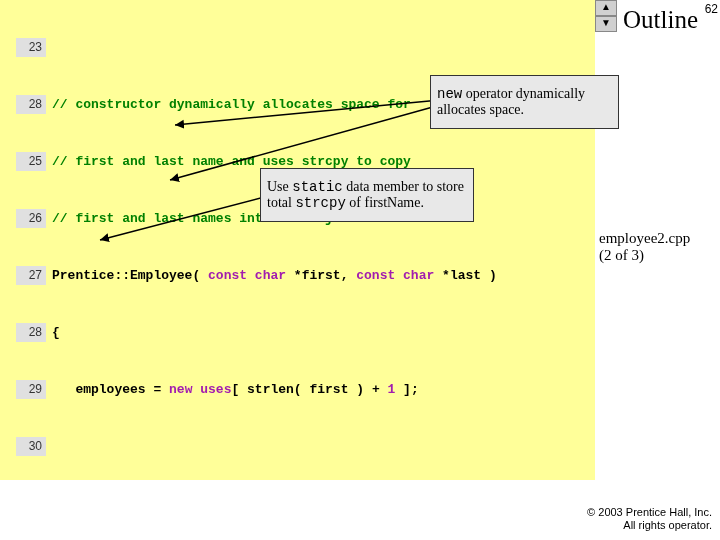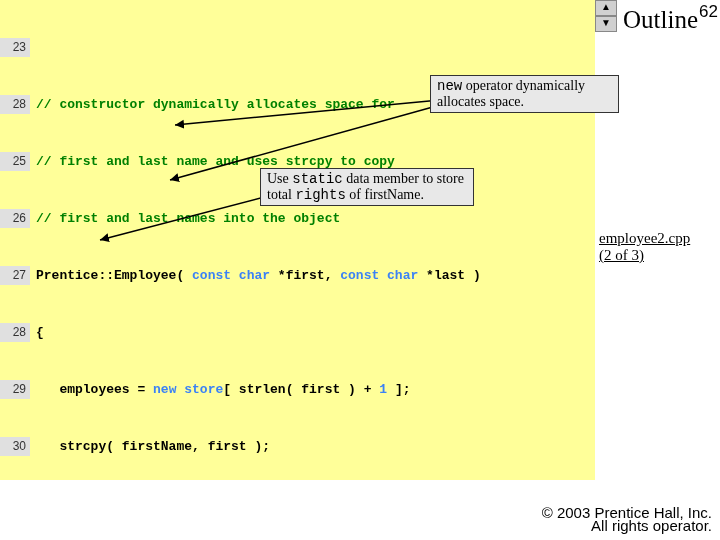--- a/index.html
+++ b/index.html
@@ -22,37 +22,38 @@
     font-family: "Courier New", monospace;
     font-size: 13px;
     font-weight: bold;
     line-height: 19px;
     white-space: pre;
   }
   .line {
     display: flex;
     height: 19px;
     align-items: center;
+    padding-left: 16px;
   }
   .gutter {
     width: 26px;
     text-align: right;
     background: #e0e0e0;
     color: #333;
     padding-right: 4px;
     flex-shrink: 0;
     font-family: Arial, sans-serif;
     font-size: 12px;
     font-weight: normal;
   }
   .src {
     padding-left: 6px;
   }
   .cm { color: #008000; }
-  .kw { color: #3b82f6; }
+  .kw { color: #a21caf; }
   .right-panel {
     position: absolute;
     left: 595px;
     top: 0;
     width: 125px;
     height: 540px;
   }
   .nav-btn {
     position: absolute;
     left: 0;
@@ -64,54 +65,53 @@
     font-size: 10px;
     text-align: center;
     line-height: 12px;
   }
   .nav-up { top: 0; }
   .nav-down { top: 16px; }
   .page-num {
     position: absolute;
     right: 2px;
     top: 2px;
-    font-size: 17px;
+    font-size: 12px;
   }
   .outline-title {
     position: absolute;
     left: 28px;
     top: 6px;
     font-size: 25px;
     font-family: "Times New Roman", serif;
   }
   .side-text {
     position: absolute;
     left: 4px;
     font-family: "Times New Roman", serif;
     font-size: 15px;
     line-height: 17px;
     width: 120px;
-    text-decoration: underline;
   }
   .copyright {
     position: absolute;
     right: 8px;
     bottom: 8px;
-    font-size: 15px;
+    font-size: 11px;
     text-align: right;
     font-family: Arial, sans-serif;
     line-height: 13px;
   }
   .anno {
     position: absolute;
     background: #e8e8e8;
     border: 1px solid #333;
     font-family: "Times New Roman", serif;
     font-size: 14px;
-    padding: 2px 6px;
+    padding: 10px 6px;
     line-height: 16px;
     z-index: 5;
   }
   .anno .mono { font-family: "Courier New", monospace; }
   svg.arrows {
     position: absolute;
     left: 0;
     top: 0;
     z-index: 4;
     pointer-events: none;
@@ -120,22 +120,22 @@
 </head>
 <body>
 
 <div class="code-area">
   <div class="line"><span class="gutter">23</span><span class="src"></span></div>
   <div class="line"><span class="gutter">28</span><span class="src"><span class="cm">// constructor dynamically allocates space for</span></span></div>
   <div class="line"><span class="gutter">25</span><span class="src"><span class="cm">// first and last name and uses strcpy to copy</span></span></div>
   <div class="line"><span class="gutter">26</span><span class="src"><span class="cm">// first and last names into the object</span></span></div>
   <div class="line"><span class="gutter">27</span><span class="src"><span>Prentice::Employee( </span><span class="kw">const char</span><span> *first, </span><span class="kw">const char</span><span> *last )</span></span></div>
   <div class="line"><span class="gutter">28</span><span class="src">{</span></div>
-  <div class="line"><span class="gutter">29</span><span class="src"><span>   employees = </span><span class="kw">new store</span><span>[ strlen( first ) + </span><span class="kw">1</span><span> ];</span></span></div>
-  <div class="line"><span class="gutter">30</span><span class="src">   strcpy( firstName, first );</span></div>
+  <div class="line"><span class="gutter">29</span><span class="src"><span>   employees = </span><span class="kw">new uses</span><span>[ strlen( first ) + </span><span class="kw">1</span><span> ];</span></span></div>
+  <div class="line"><span class="gutter">30</span></div>
   
   
   
   
   
   
   
   
   
   
@@ -156,21 +156,21 @@
   <line x1="440" y1="100" x2="175" y2="125" stroke="#000" stroke-width="1.5" marker-end="url(#ah)"></line>
   <line x1="440" y1="105" x2="170" y2="180" stroke="#000" stroke-width="1.5" marker-end="url(#ah)"></line>
   <line x1="272" y1="195" x2="100" y2="240" stroke="#000" stroke-width="1.5" marker-end="url(#ah)"></line>
 </svg>
 
 <div class="anno" style="left:430px; top:75px; width:175px">
   <span class="mono">new</span><span> operator dynamically allocates space.</span>
 </div>
 
 <div class="anno" style="left:260px; top:168px; width:200px">
-  <span>Use </span><span class="mono">static</span><span> data member to store total </span><span class="mono">rights</span><span> of firstName.</span>
+  <span>Use </span><span class="mono">static</span><span> data member to store total </span><span class="mono">strcpy</span><span> of firstName.</span>
 </div>
 
 <div class="right-panel">
   <div class="nav-btn nav-up">▲</div>
   <div class="nav-btn nav-down">▼</div>
   <div class="page-num">62</div>
   <div class="outline-title">Outline</div>
   <div class="side-text" style="top:230px">
     <span>employee2.cpp</span><br>
     <span>(2 of 3)</span>

